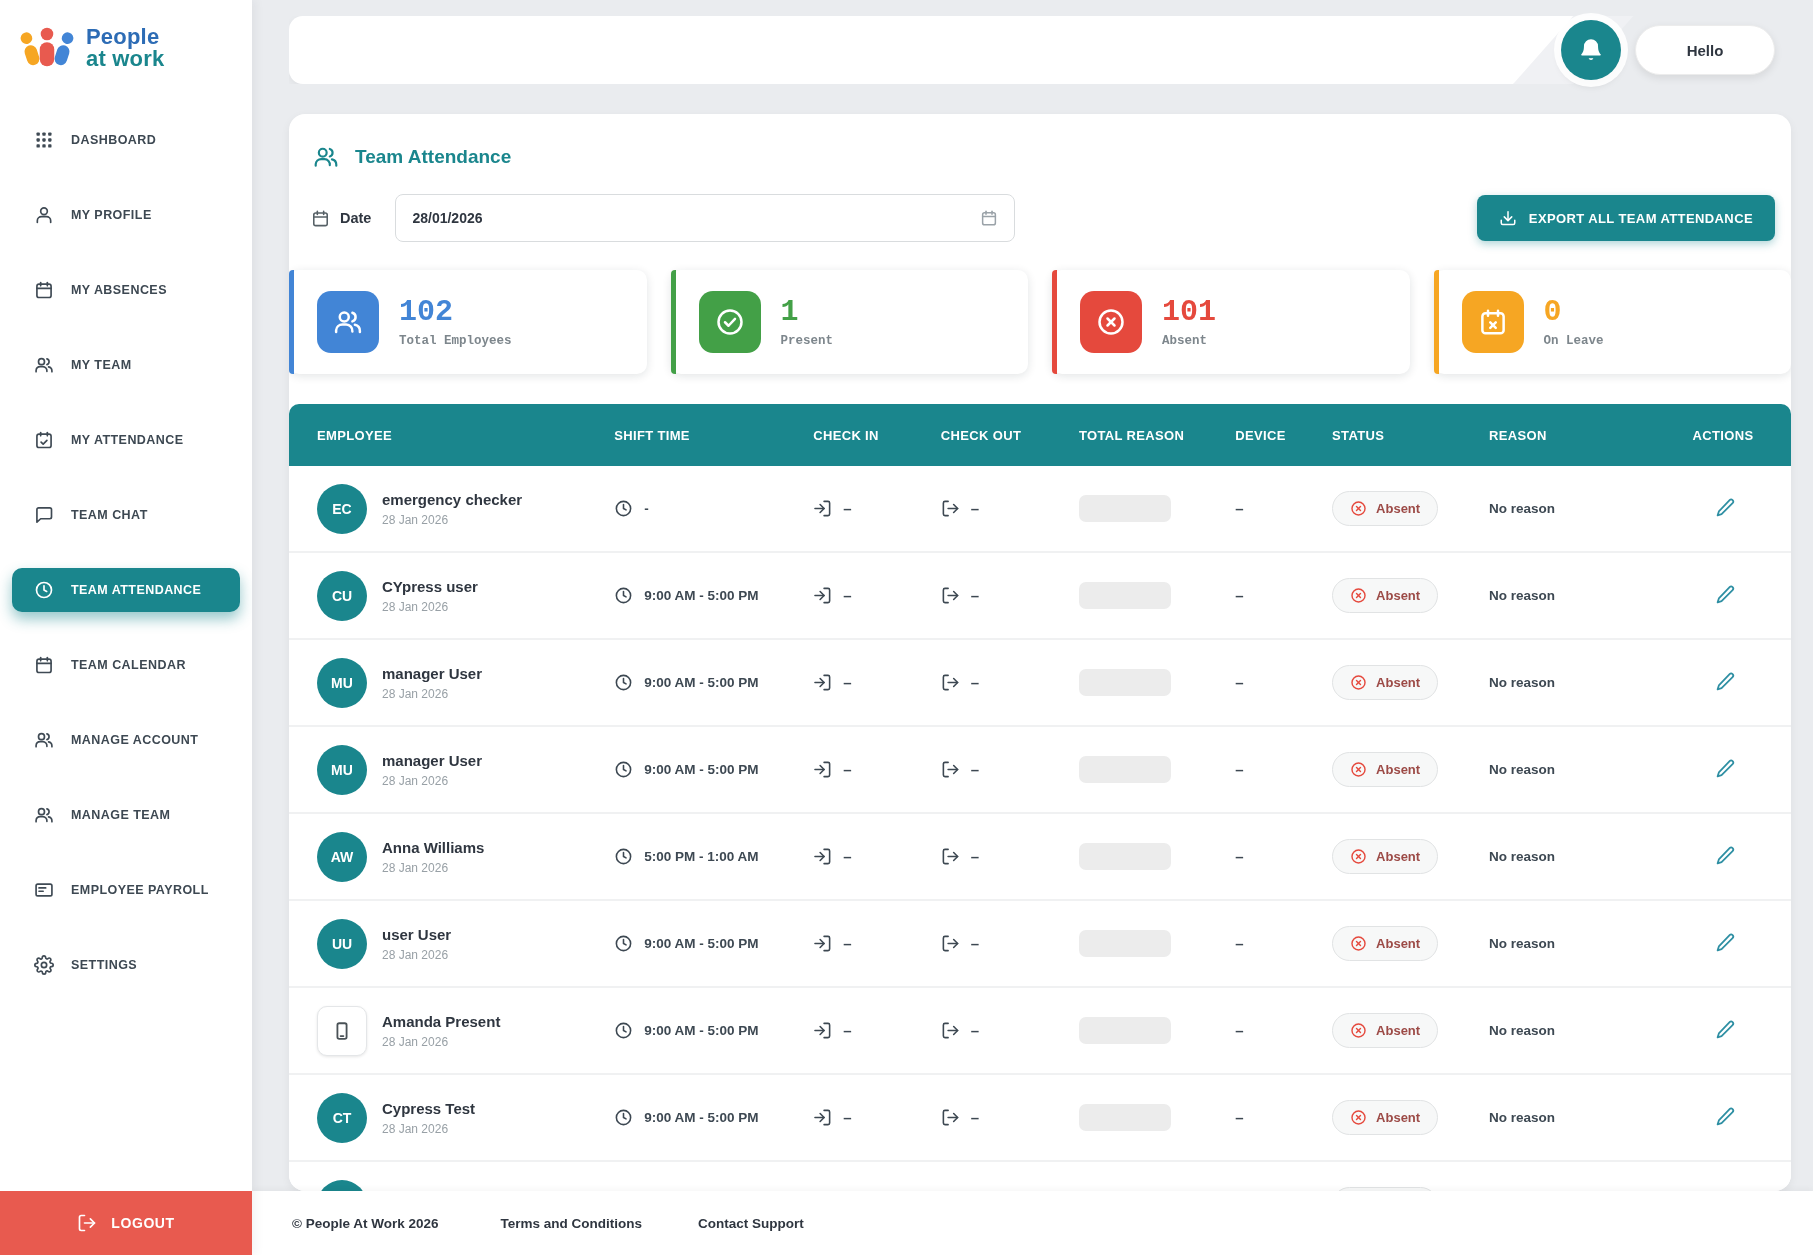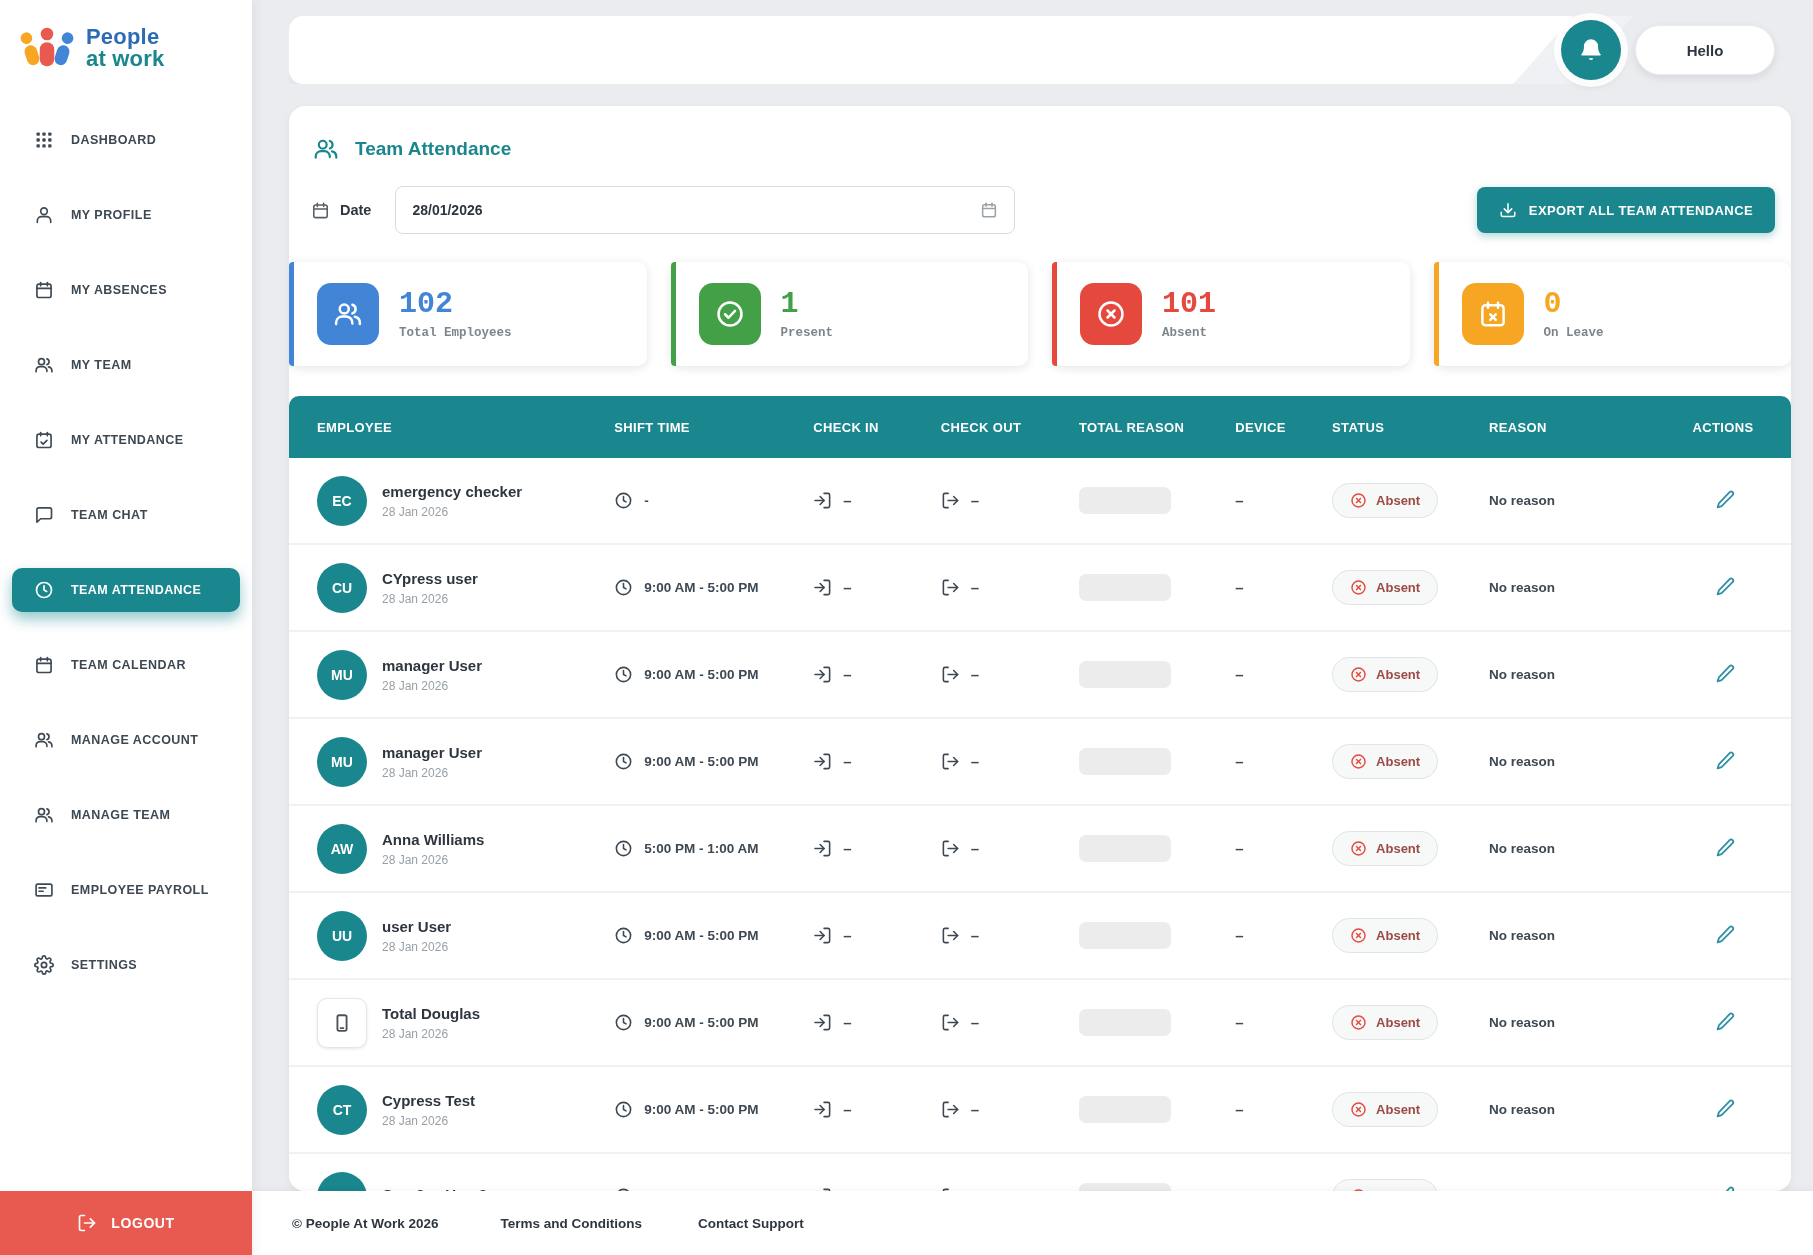--- a/index.html
+++ b/index.html
@@ -21,21 +21,21 @@
   .nav-item.active{background:#1A868D;color:#fff;box-shadow:0 7px 14px rgba(23,133,140,.45);}
   .nav-item.active .nav-icon{color:#fff;}
   .logout{height:64px;background:#E85A4F;color:#fff;display:flex;align-items:center;justify-content:center;gap:14px;font-weight:700;font-size:14px;letter-spacing:.6px;cursor:pointer;border:none;font-family:inherit;flex:none;margin-top:19px;}
   .logout .nav-icon{color:#fff;}
 
   
   .main-col{flex:1;display:flex;flex-direction:column;min-width:0;background:#eaecef;}
   .main-scroll{flex:1;display:flex;flex-direction:column;padding:16px 22px 0 37px;min-height:0;}
 
   
-  .topbar{position:relative;height:68px;flex:none;margin-bottom:22px;padding-left:18px;}
+  .topbar{position:relative;height:68px;flex:none;margin-bottom:30px;padding-left:18px;}
   .topbar-wedge{position:absolute;inset:0;border-radius:14px;background:#f0f1f4;clip-path:polygon(0 0,89.5% 0,85.5% 100%,0 100%);}
   .topbar-bg{position:absolute;inset:0;border-radius:14px;background:#fff;box-shadow:0 3px 8px rgba(0,0,0,.05);clip-path:polygon(0 0,85.5% 0,81.5% 100%,0 100%);}
   .bell-btn{position:absolute;top:4px;right:170px;width:60px;height:60px;border-radius:50%;background:#1A868D;color:#fff;display:flex;align-items:center;justify-content:center;box-shadow:0 0 0 7px rgba(255,255,255,.9),0 4px 10px rgba(0,0,0,.18);cursor:pointer;border:none;}
   .bell-btn .ic{width:26px;height:26px;display:inline-block;}
   .hello-btn{position:absolute;top:9px;right:16px;height:50px;min-width:140px;padding:0 34px;border-radius:25px;background:#fff;border:1px solid #ececec;box-shadow:0 3px 8px rgba(0,0,0,.09);display:flex;align-items:center;justify-content:center;font-size:15px;font-weight:700;color:#2f3640;cursor:pointer;font-family:inherit;}
 
   
   .content-card{flex:1;min-height:0;background:#fff;border-radius:16px;box-shadow:0 3px 10px rgba(0,0,0,.06);overflow:hidden;display:flex;flex-direction:column;}
   .title-row{display:flex;align-items:center;gap:14px;margin:30px 22px 0;}
   .title-icon{width:30px;height:26px;color:#1A868D;display:inline-block;}
@@ -796,21 +796,21 @@
                 <div class="cell emp c0">
                   <div class="avatar photo">
                     <span class="ic" data-icon="image">
                       <svg xmlns="http://www.w3.org/2000/svg" viewBox="0 0 24 24" fill="none" stroke="currentColor" stroke-width="2" stroke-linecap="round" stroke-linejoin="round">
                         <rect x="7" y="3.5" width="10" height="17" rx="2"></rect>
                         <line x1="10.5" y1="17.5" x2="13.5" y2="17.5"></line>
                       </svg>
                     </span>
                   </div>
                   <div>
-                    <div class="empname">Total Douglas</div>
+                    <div class="empname">Amanda Present</div>
                     <div class="empdate">28 Jan 2026</div>
                   </div>
                 </div>
                 <div class="cell icell">
                   <span class="ic" data-icon="clock">
                     <svg xmlns="http://www.w3.org/2000/svg" viewBox="0 0 24 24" fill="none" stroke="currentColor" stroke-width="2" stroke-linecap="round" stroke-linejoin="round">
                       <circle cx="12" cy="12" r="9"></circle>
                       <polyline points="12 7 12 12 15.2 13.8"></polyline>
                     </svg>
                   </span>

